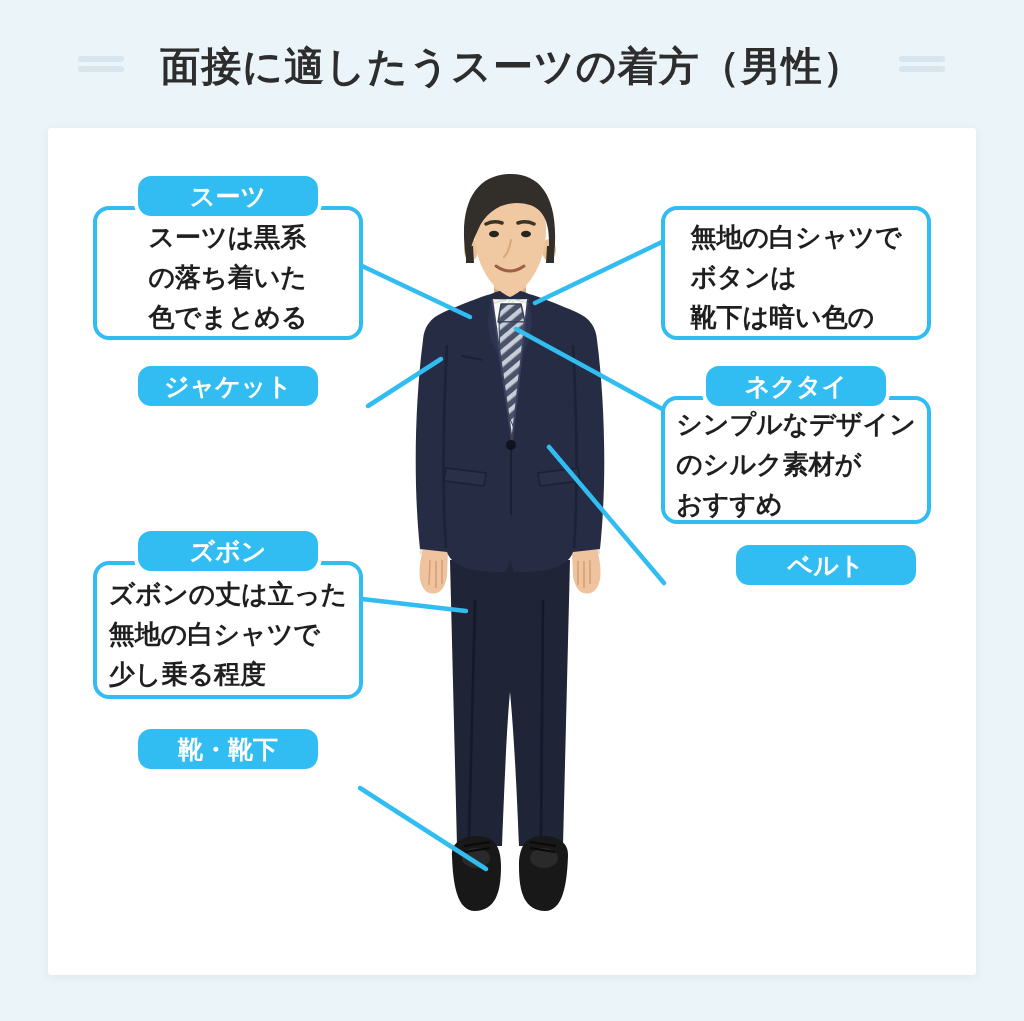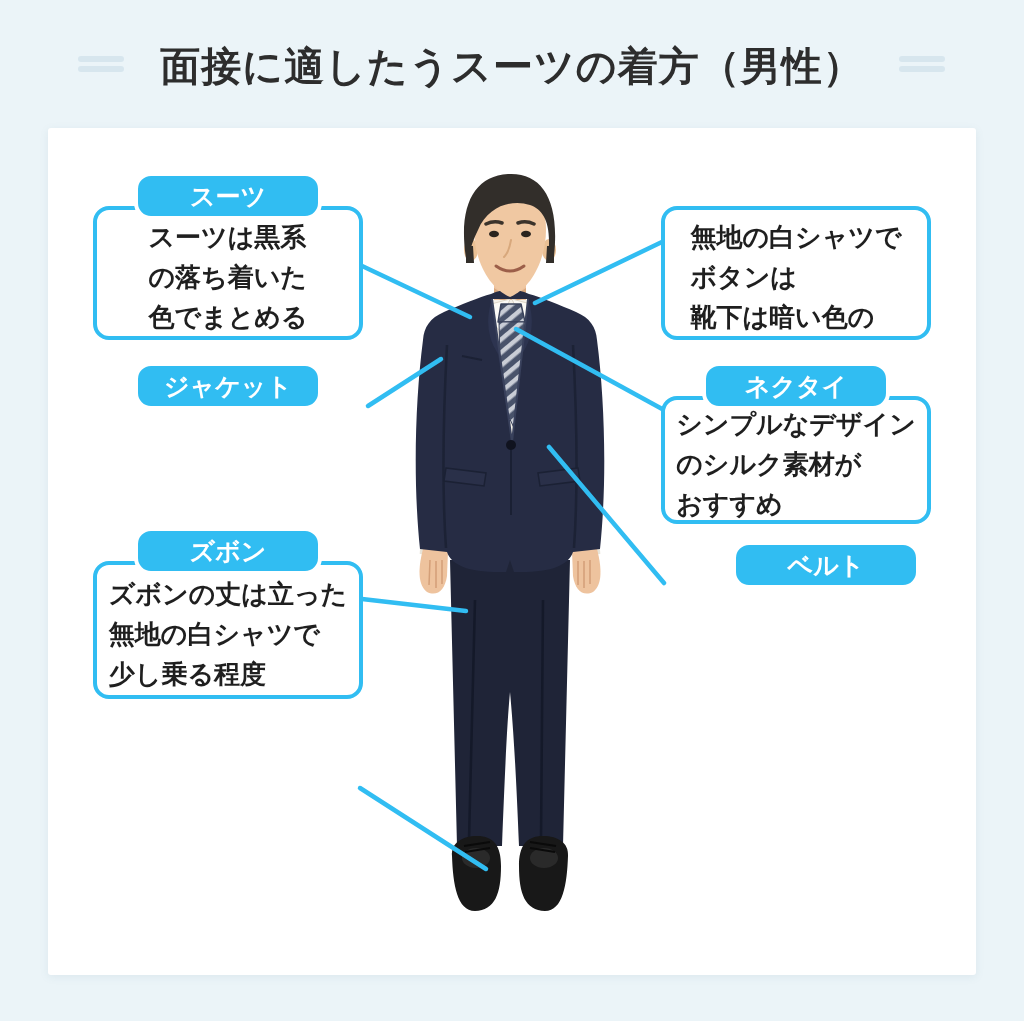--- a/index.html
+++ b/index.html
@@ -172,20 +172,21 @@
 </div>
 <div class="callout co-pants">
   <div class="co-pill">ズボン</div>
   <div class="co-box">
       <div class="co-body">ズボンの丈は立った
 無地の白シャツで
 少し乗る程度</div>
     </div>
 </div>
 <div class="callout co-shoes">
+  <div class="co-pill">靴・靴下</div>
 </div>
 <div class="callout co-shirt">
   <div class="co-box">
       <div class="co-body">無地の白シャツで
 ボタンは
 靴下は暗い色の</div>
     </div>
 </div>
 <div class="callout co-necktie">
   <div class="co-pill">ネクタイ</div>

